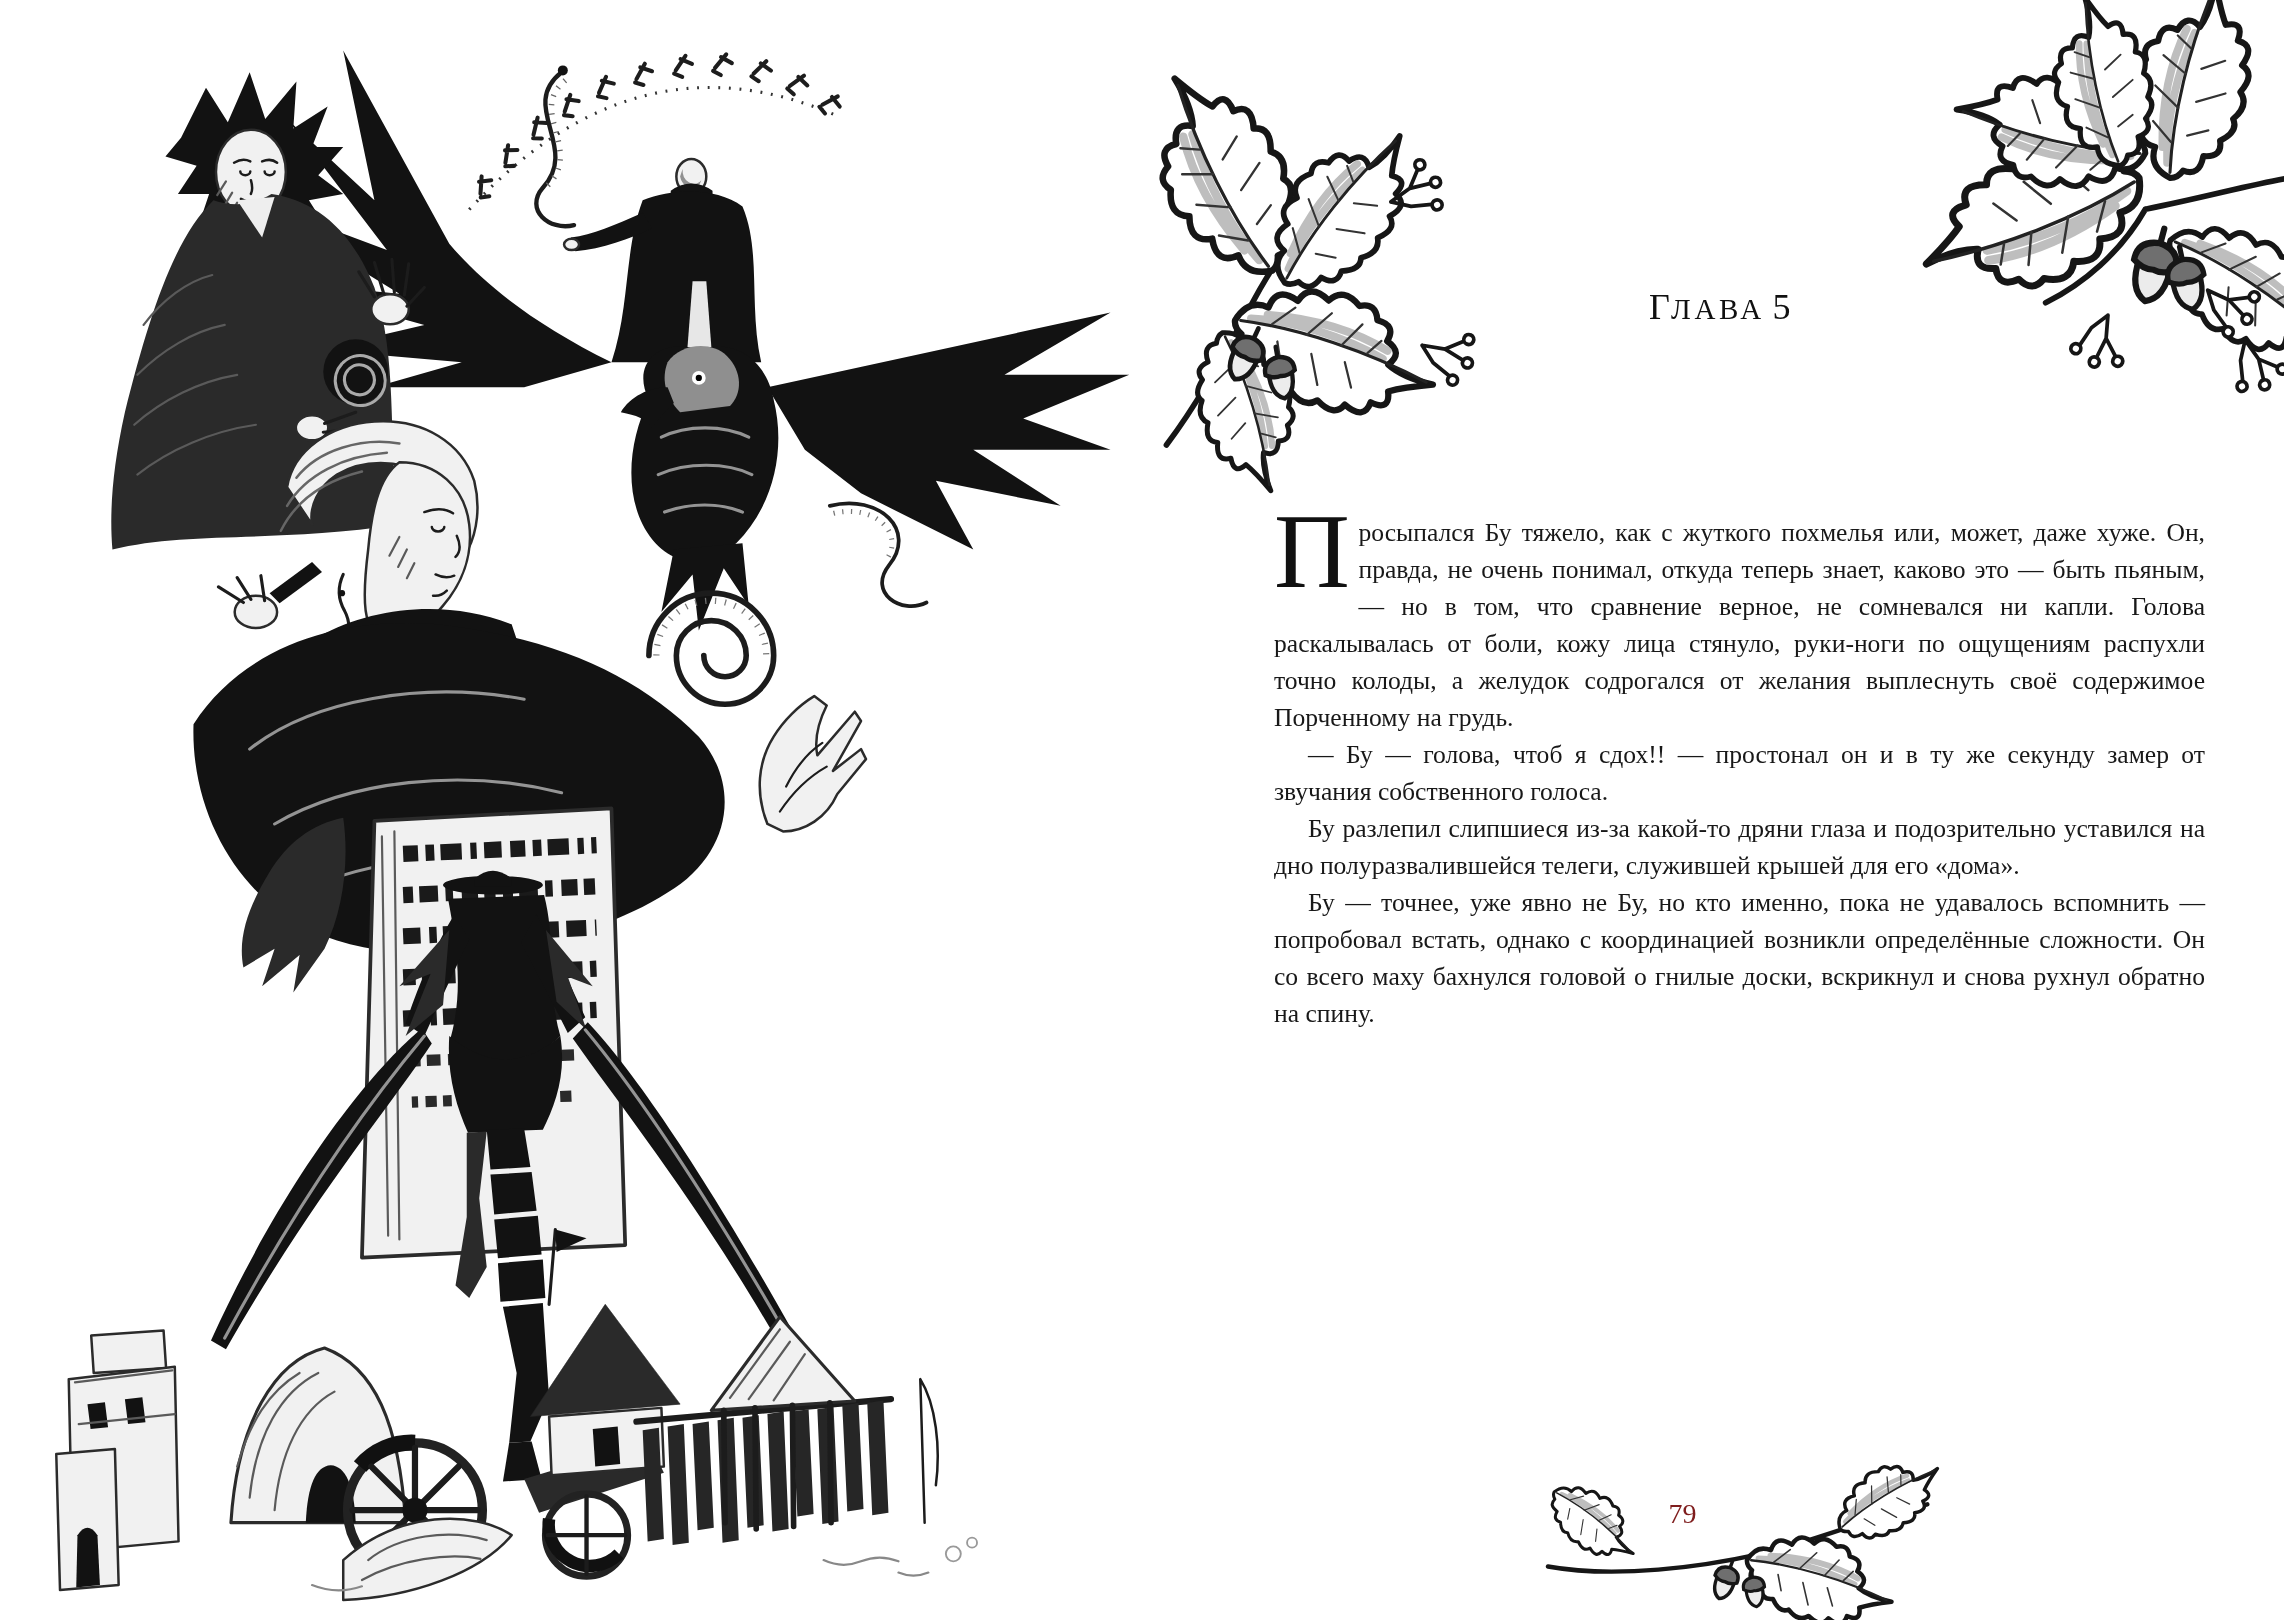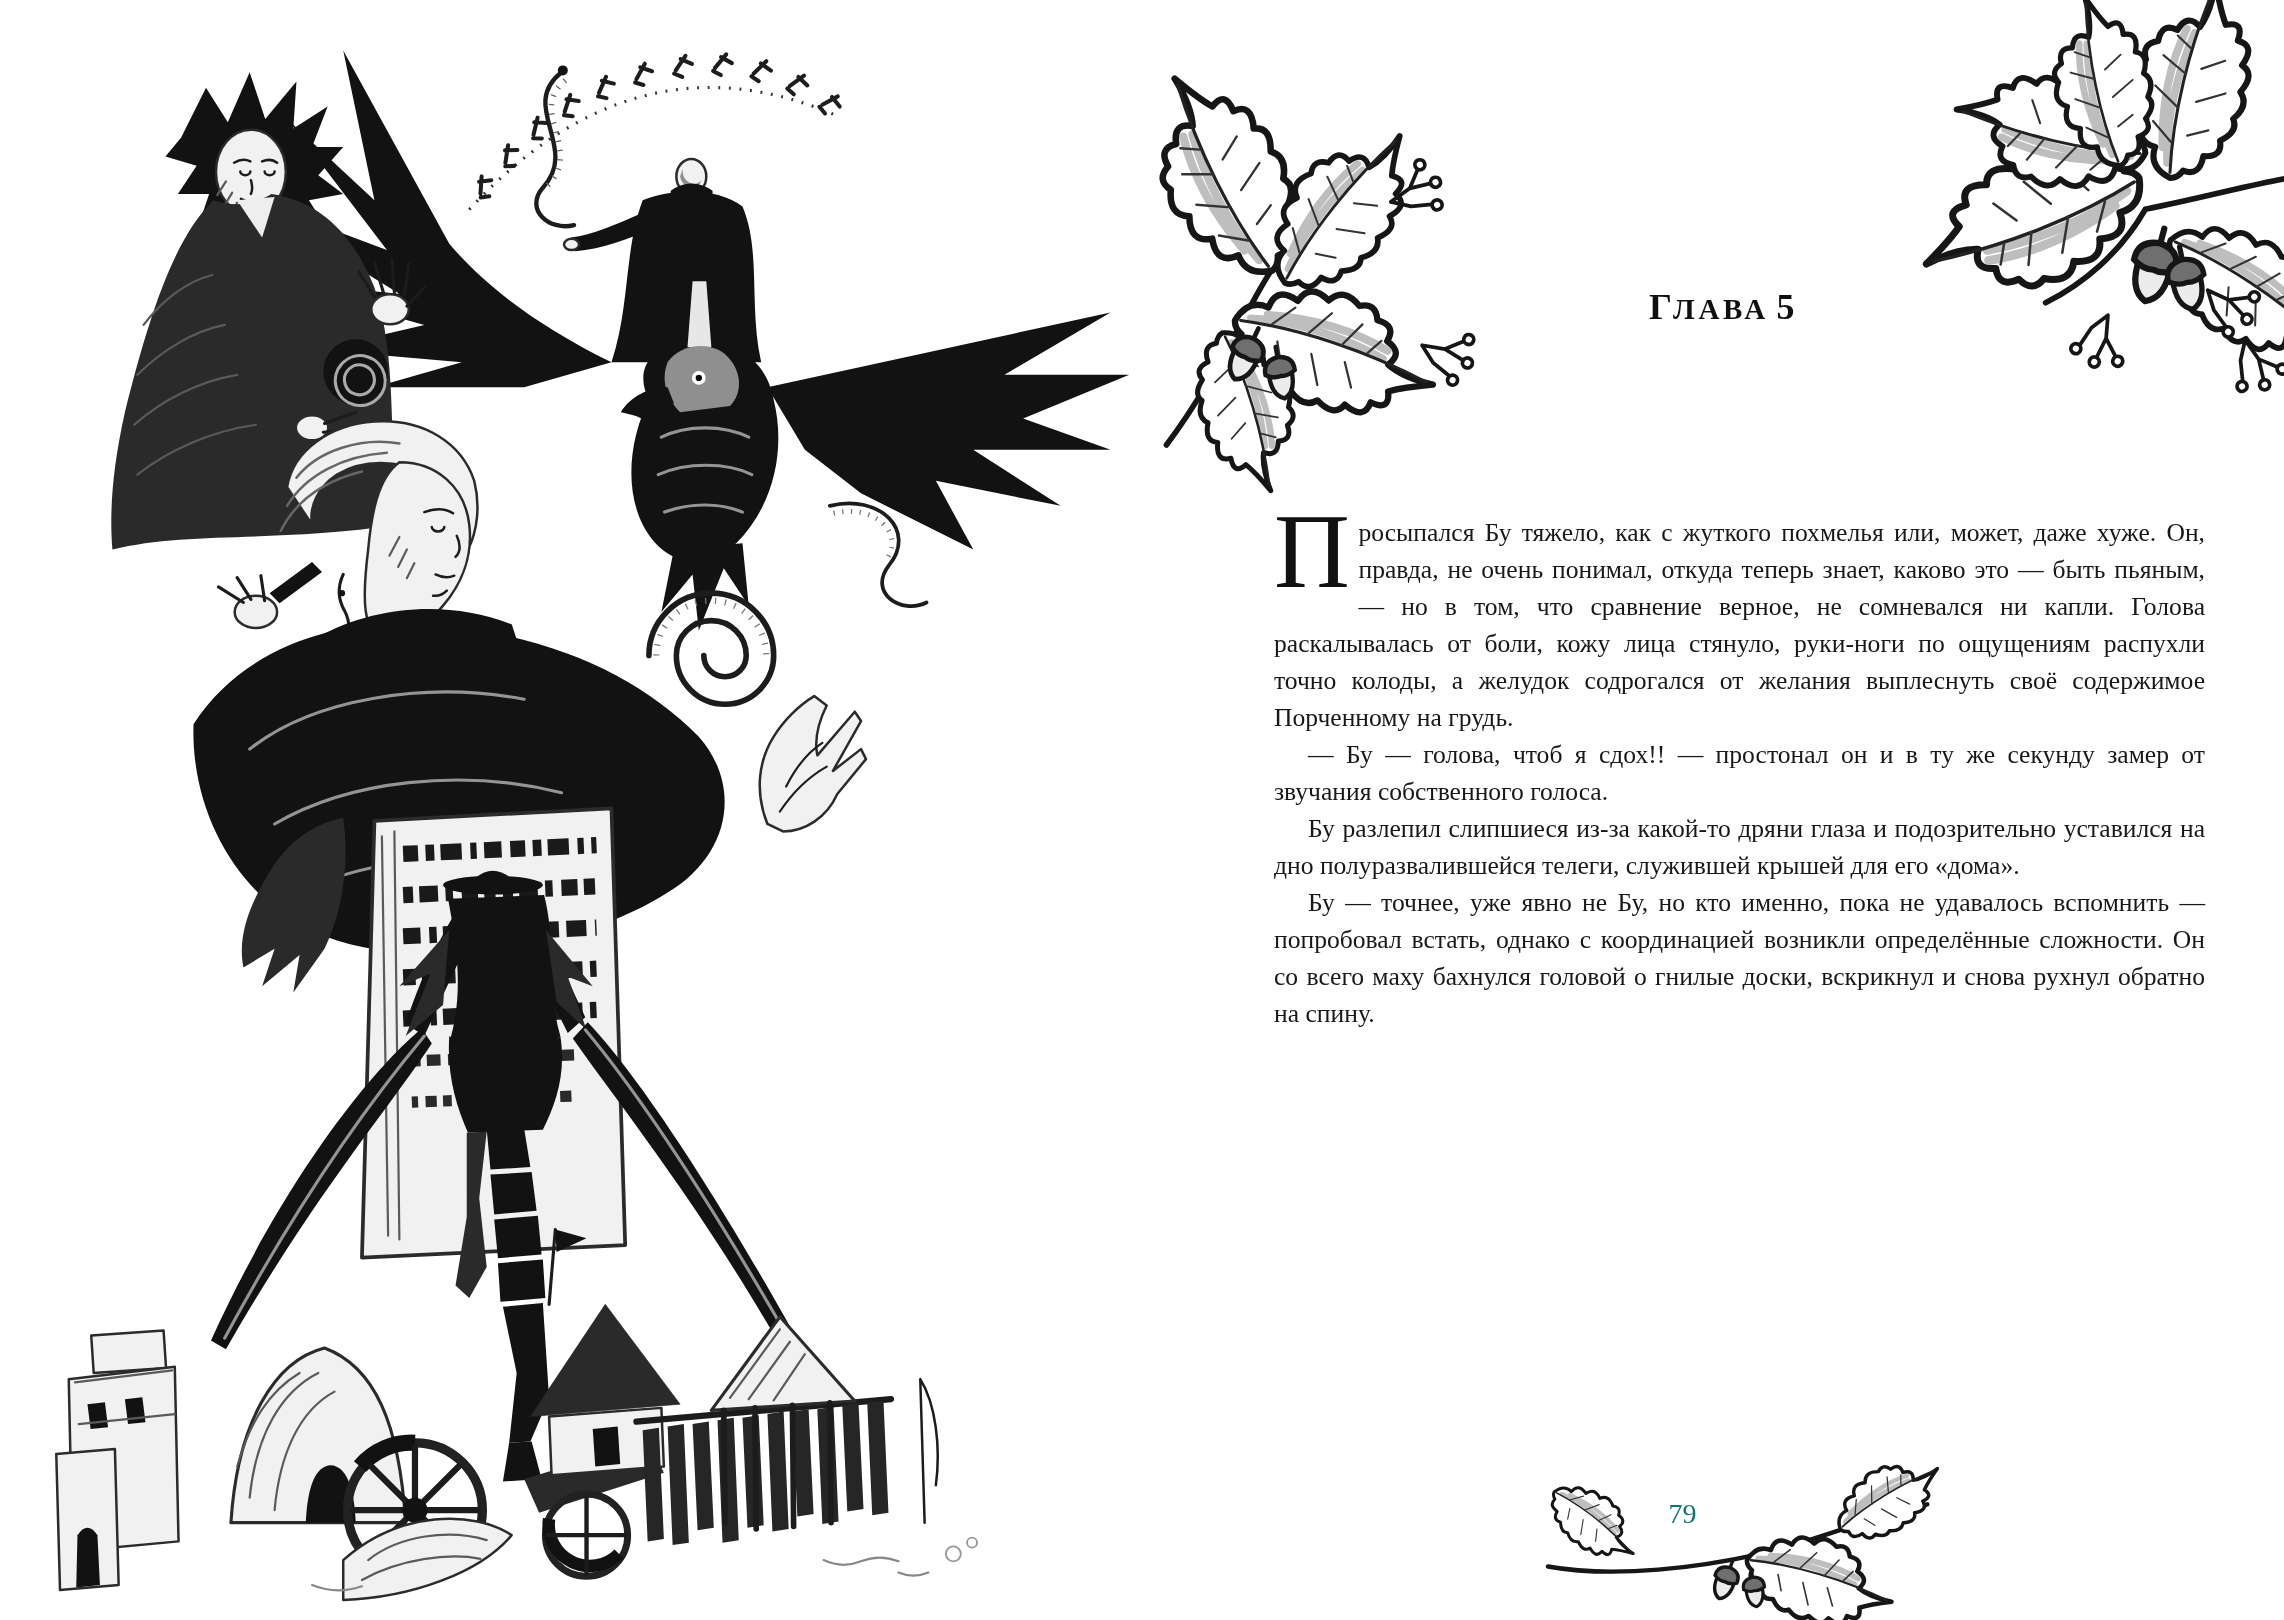--- a/index.html
+++ b/index.html
@@ -2,38 +2,38 @@
 <html lang="ru" style="font-size:10px"><head>
 <meta charset="utf-8">
 <style>
   html,body{margin:0;padding:0}
   body{
     width:2284px;height:1620px;position:relative;background:#ffffff;
     font-family:"Liberation Serif","DejaVu Serif",serif;color:#161616;overflow:hidden;
   }
   
   .chapter-heading{
-    position:absolute;left:1649px;top:286px;font-weight:700;color:#101010;white-space:nowrap;
+    position:absolute;left:1649px;top:286px;font-weight:400;color:#101010;white-space:nowrap;
   }
   .ch-initial{font-size:36px;letter-spacing:1.2px}
   .ch-rest{font-size:29px;text-transform:uppercase;letter-spacing:3.7px}
   .ch-num{font-size:36px;margin-left:7.5px}
   .text-column{
     position:absolute;left:1274px;top:514px;width:931px;
     font-size:25.6px;line-height:37px;text-align:justify;color:#181818;
     hyphens:auto;-webkit-hyphens:auto;
   }
   .text-column p{margin:0;text-indent:34px}
   .text-column p.p-first{text-indent:0}
   .dropcap{
     float:left;font-size:105px;line-height:74px;padding:1.2px 8.7px 0 0;color:#111;font-weight:400;
   }
   .page-number{
     position:absolute;left:1647px;top:1498px;width:71px;text-align:center;
-    font-size:28px;color:#0f766e;z-index:5;
+    font-size:28px;color:#7f1d1d;z-index:5;
   }
   
   #illustration{position:absolute;left:50px;top:12.5px;width:1098px;height:1597px}
   #deco-top-left{position:absolute;left:1129px;top:-3.7px;width:424px;height:499px}
   #deco-top-right{position:absolute;left:1771px;top:-8.7px;width:518px;height:424px}
   #deco-footer{position:absolute;left:1541px;top:1467px;width:402px;height:153px;z-index:2}
   
   svg{overflow:visible}
   .lf{fill:#ffffff;stroke:#161616;stroke-width:7;stroke-linejoin:round}
   .vein{fill:none;stroke:#222;stroke-width:3.5;stroke-linecap:round}

